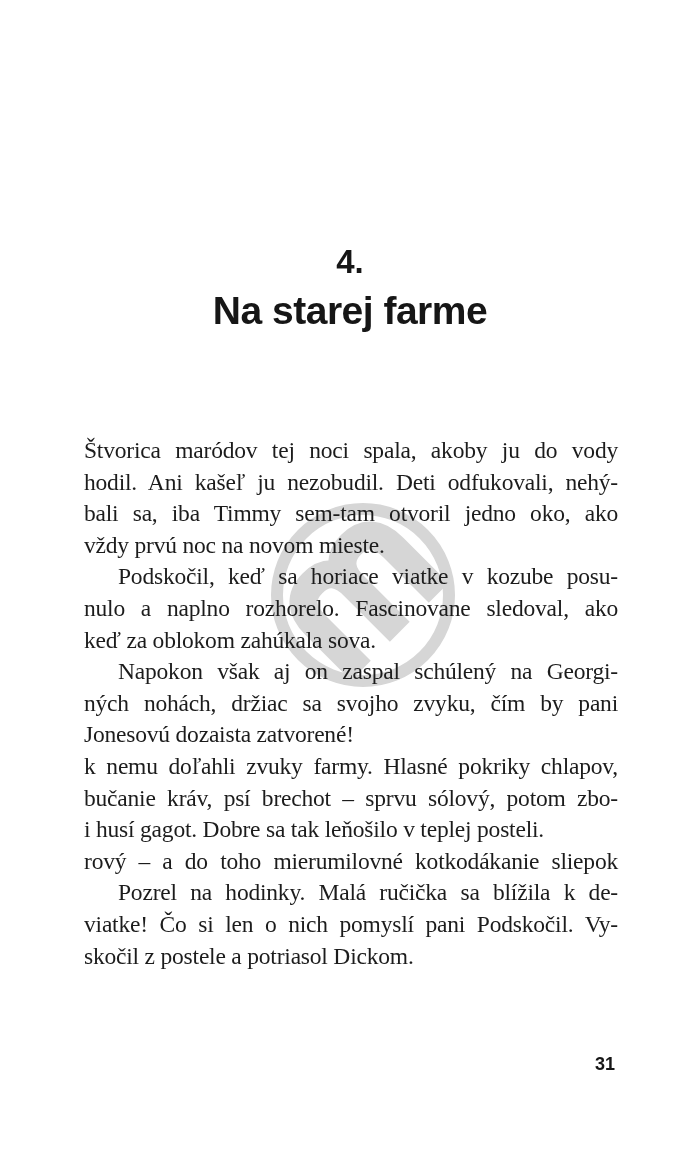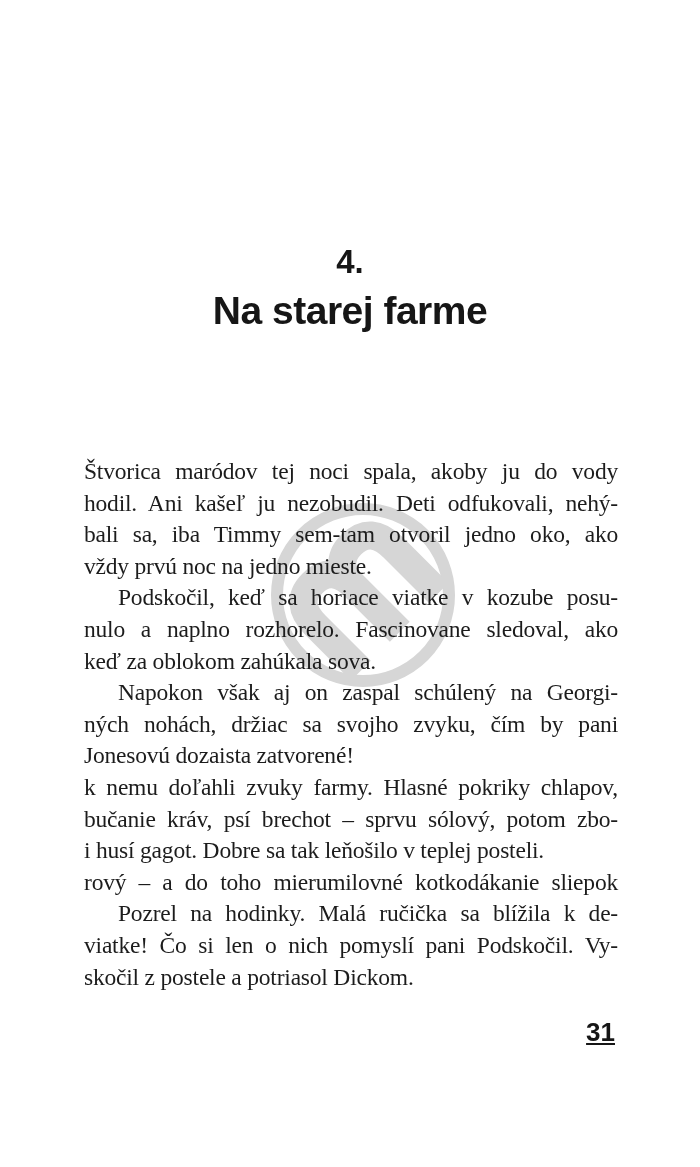--- a/index.html
+++ b/index.html
@@ -45,21 +45,21 @@
     font-family: "Liberation Sans", sans-serif;
     font-weight: bold;
     font-size: 39px;
     line-height: 48px;
     letter-spacing: -0.5px;
     color: var(--heading-color, #161616);
   }
   .body-text {
     position: absolute;
     left: 84px;
-    top: 456px;
+    top: 435px;
     width: 534px;
     font-size: 23.5px;
     line-height: 31.6px;
     letter-spacing: -0.2px;
     color: var(--text-color, #1c1c1c);
   }
   .body-text .line {
     height: 31.6px;
     text-align: justify;
     text-align-last: justify;
@@ -67,27 +67,26 @@
   }
   .body-text .line.last {
     text-align-last: left;
   }
   .body-text .line.indent {
     padding-left: 34px;
   }
   .page-number {
     position: absolute;
     right: 85px;
-    top: 1016px;
+    top: 1048px;
     font-family: "Liberation Sans", sans-serif;
     font-weight: bold;
-    font-size: 26px;
+    font-size: 18px;
     line-height: 32px;
     color: var(--heading-color, #161616);
-    text-decoration: underline;
   }
 </style>
 </head>
 <body>
 
 <div class="page">
 
   <svg class="watermark" viewBox="-120 -120 240 240" xmlns="http://www.w3.org/2000/svg" aria-hidden="true">
     <circle class="wm-stroke" cx="0" cy="0" r="86" fill="none" stroke="#d6d6d6" stroke-width="12"></circle>
     <g transform="rotate(-45)">
@@ -96,21 +95,21 @@
   </svg>
 
   <div class="chapter-number">4.</div>
 
   <h1 class="chapter-title">Na starej farme</h1>
 
   <div class="body-text" id="body-text">
       <div class="line">Štvorica maródov tej noci spala, akoby ju do vody</div>
       <div class="line">hodil. Ani kašeľ ju nezobudil. Deti odfukovali, nehý-</div>
       <div class="line">bali sa, iba Timmy sem-tam otvoril jedno oko, ako</div>
-      <div class="line last">vždy prvú noc na jedno mieste.</div>
+      <div class="line last">vždy prvú noc na novom mieste.</div>
       <div class="line indent">Podskočil, keď sa horiace viatke v kozube posu-</div>
       <div class="line">nulo a naplno rozhorelo. Fascinovane sledoval, ako</div>
       <div class="line last">keď za oblokom zahúkala sova.</div>
       <div class="line indent">Napokon však aj on zaspal schúlený na Georgi-</div>
       <div class="line">ných nohách, držiac sa svojho zvyku, čím by pani</div>
       <div class="line last">Jonesovú dozaista zatvorené!</div>
       <div class="line">k nemu doľahli zvuky farmy. Hlasné pokriky chlapov,</div>
       <div class="line">bučanie kráv, psí brechot – sprvu sólový, potom zbo-</div>
       <div class="line last">i husí gagot. Dobre sa tak leňošilo v teplej posteli.</div>
       <div class="line">rový – a do toho mierumilovné kotkodákanie sliepok</div>

